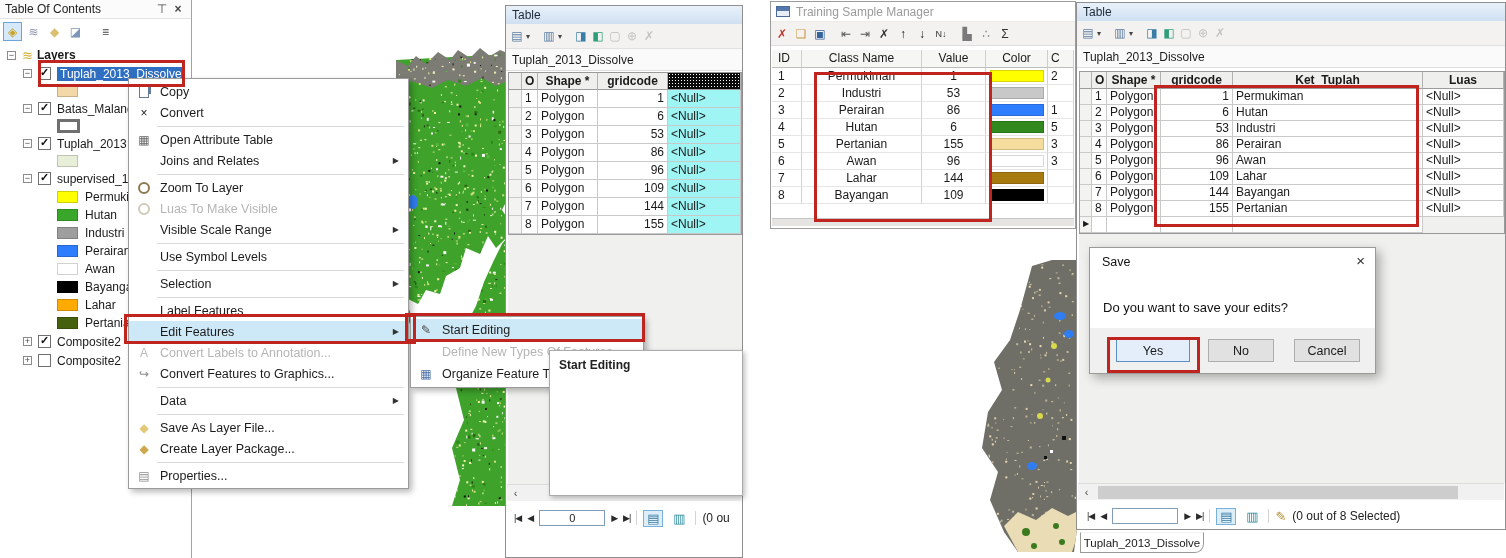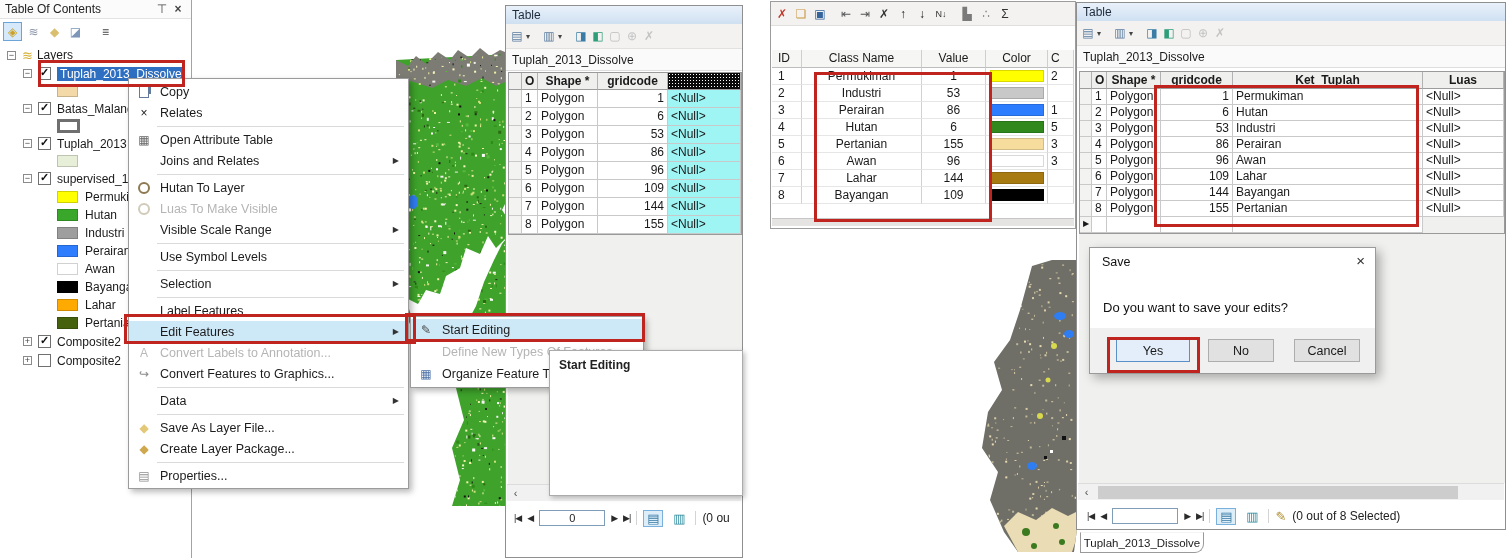--- a/index.html
+++ b/index.html
@@ -18,21 +18,21 @@
   .ti.sel{border:1px solid #6da4d8;background:#d6e9fa}
   .ti.gap{margin-left:9px}
   .tree{position:absolute;top:46px;left:0;right:0}
   .trow{display:flex;align-items:center;height:18px}
   .trow.h19{height:19px}.trow.h16{height:16px}
   .exp{width:9px;height:9px;border:1px solid #8b8b8b;background:#fff;font-size:9px;line-height:7px;
        text-align:center;color:#444;flex:none;margin-right:6px}
   .cb{width:13px;height:13px;border:1px solid #707070;background:#fff;position:relative;flex:none;margin-right:6px}
   .cb.on::after{content:"✓";position:absolute;left:1px;top:-2px;font-size:11px;font-weight:bold;color:#111}
   .lyr-icon{font-size:13px;color:#d3af35;margin-right:4px}
-  .root-label{font-weight:normal}
+  .root-label{font-weight:bold}
   .sel-label{background:#2e6fc2;color:#fff;padding:0 3px}
   .sw{width:21px;height:12px;flex:none;border:1px solid rgba(0,0,0,.18)}
   .sw.hollow{background:#fff;border:3px solid #6f6f6f;width:23px;height:14px}
   .leg-label{margin-left:7px}
   .ind1{padding-left:7px}.ind2{padding-left:23px}.ind3{padding-left:57px}
 
   
   .mapbox{z-index:1}
 
   
@@ -1731,20 +1731,24 @@
       <span class="vsep"></span>
       <span class="view-ic on">▤</span>
       <span class="view-ic alt">▥</span>
       <span class="vsep"></span>
       <span class="sel-info">(0 ou</span>
     </div>
   </div>
   <div class="sheet-tab" style="left:508px;top:533px;width:122px;height:21px">Tuplah_2013_Dissolve</div>
 
   <div class="abs tsm">
+    <div class="tsm-title">
+      <span class="tsm-appicon"></span>
+      <span class="tsm-title-text">Training Sample Manager</span>
+    </div>
     <div class="tsm-toolbar">
 
         <span class="tbi" style="color: rgb(192, 57, 43);">✗</span>
 
         <span class="tbi" style="color: rgb(201, 152, 63);">❏</span>
 
         <span class="tbi" style="color: rgb(53, 99, 156);">▣</span>
 
         <span class="tbi gap" style="color: rgb(85, 85, 85);">⇤</span>
 
@@ -2010,21 +2014,21 @@
   <div class="abs menu" style="left:128px;top:78px;width:281px">
 
       <div class="mi">
         <span class="mic i-copy"></span>
         <span class="mil">Copy</span>
         <span class="mia"></span>
       </div>
 
       <div class="mi">
         <span class="mic" style="color: rgb(34, 34, 34);">×</span>
-        <span class="mil">Relates</span>
+        <span class="mil">Convert</span>
         <span class="mia"></span>
       </div>
 
       <div class="mi sep">
         <span class="mic"></span>
         <span class="mil"></span>
         <span class="mia"></span>
       </div>
 
       <div class="mi">
@@ -2040,21 +2044,21 @@
       </div>
 
       <div class="mi sep">
         <span class="mic"></span>
         <span class="mil"></span>
         <span class="mia"></span>
       </div>
 
       <div class="mi">
         <span class="mic i-zoom"></span>
-        <span class="mil">Hutan To Layer</span>
+        <span class="mil">Zoom To Layer</span>
         <span class="mia"></span>
       </div>
 
       <div class="mi dis">
         <span class="mic i-zoom dim"></span>
         <span class="mil">Luas To Make Visible</span>
         <span class="mia"></span>
       </div>
 
       <div class="mi">

